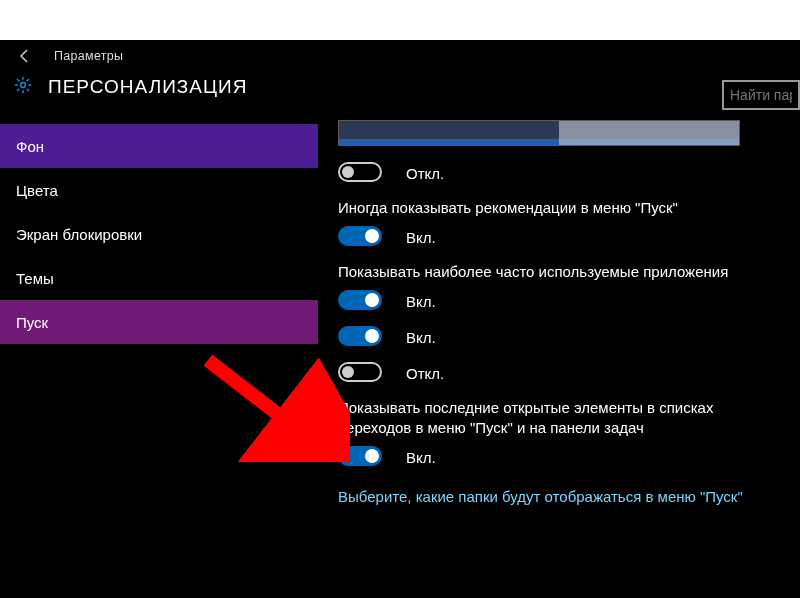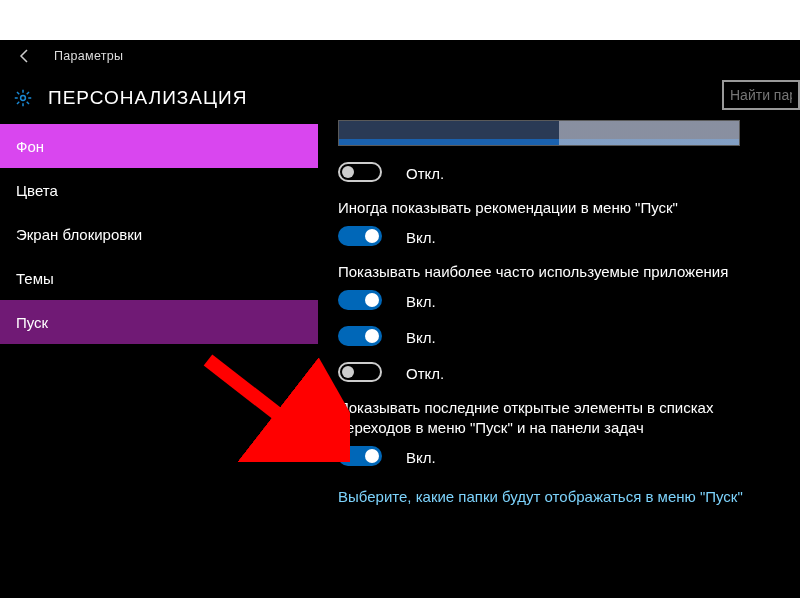--- a/index.html
+++ b/index.html
@@ -19,21 +19,21 @@
   }
   .back-btn{
     width:30px;height:30px;
     display:flex;align-items:center;justify-content:center;
     color:#ccc;cursor:pointer;font-size:18px;
   }
   .title{
     font-size:12.5px;color:#ddd;margin-left:14px;letter-spacing:0.3px;
   }
   .header-row{
-    display:flex;align-items:center;
+    display:flex;
     height:44px;
     padding:0 12px;
     margin-top:4px;
   }
   .gear{
     width:18px;height:18px;margin-right:16px;margin-left:2px;
   }
   .page-heading{
     font-size:19px;font-weight:400;letter-spacing:1px;
     text-transform:uppercase;
@@ -55,21 +55,21 @@
     padding-top:4px;
   }
   .nav-item{
     height:44px;
     display:flex;align-items:center;
     padding:0 16px;
     font-size:15px;
     cursor:pointer;
     color:#fff;
   }
-  .nav-item.hover{background:#d946ef;}
+  .nav-item.hover{background:#4c1d95;}
   .nav-item.selected{background:#701a75;}
   .content{
     flex:1;
     padding:0 20px 10px 20px;
     overflow:hidden;
     position:relative;
   }
   .preview{
     width:400px;height:24px;
     margin:0 0 6px 0;

